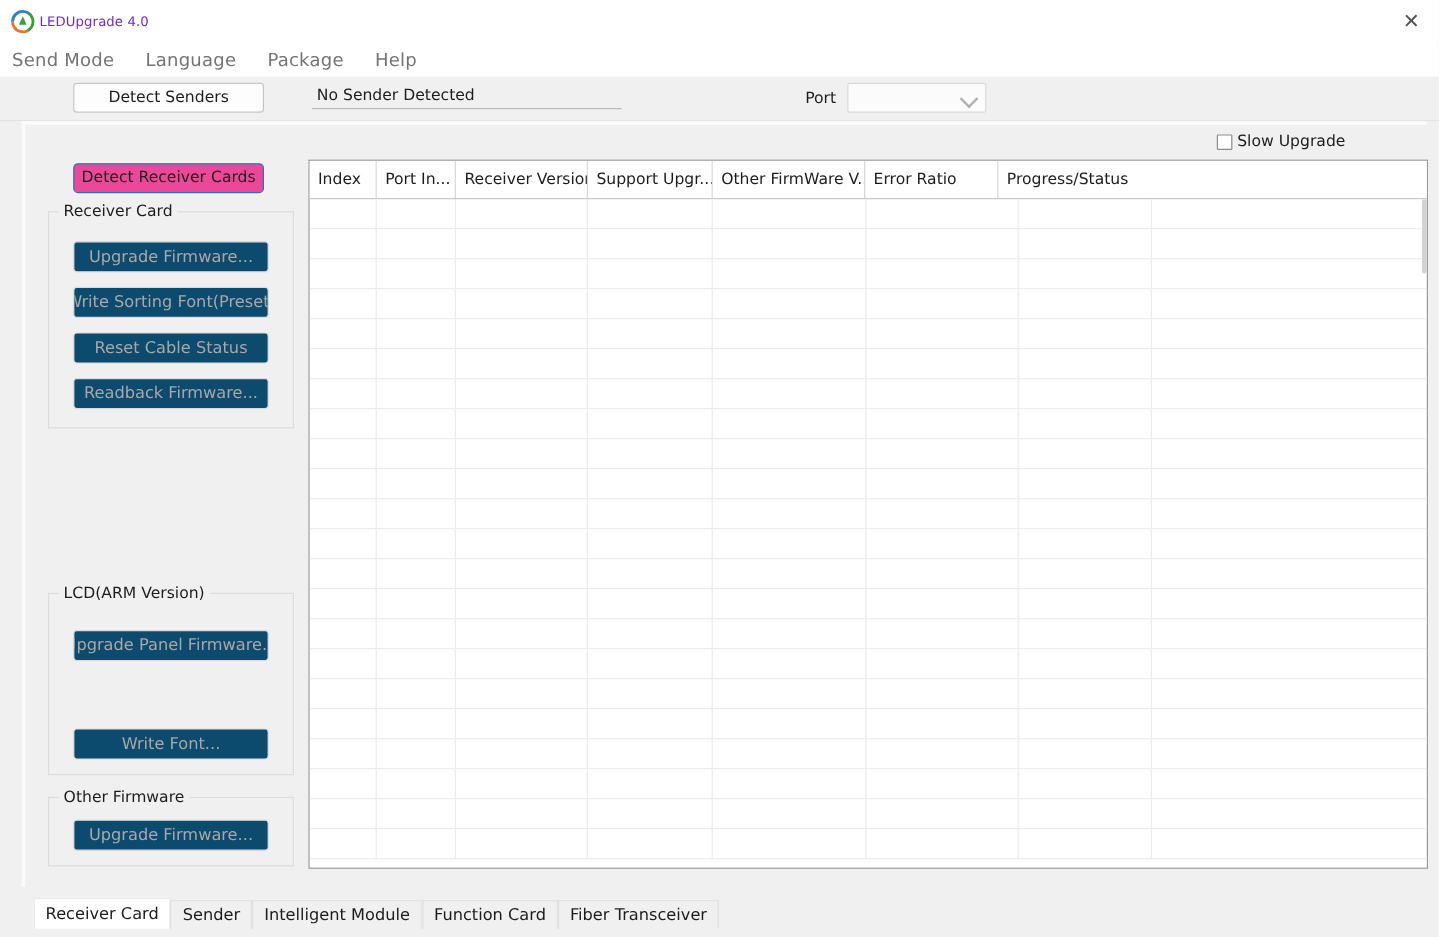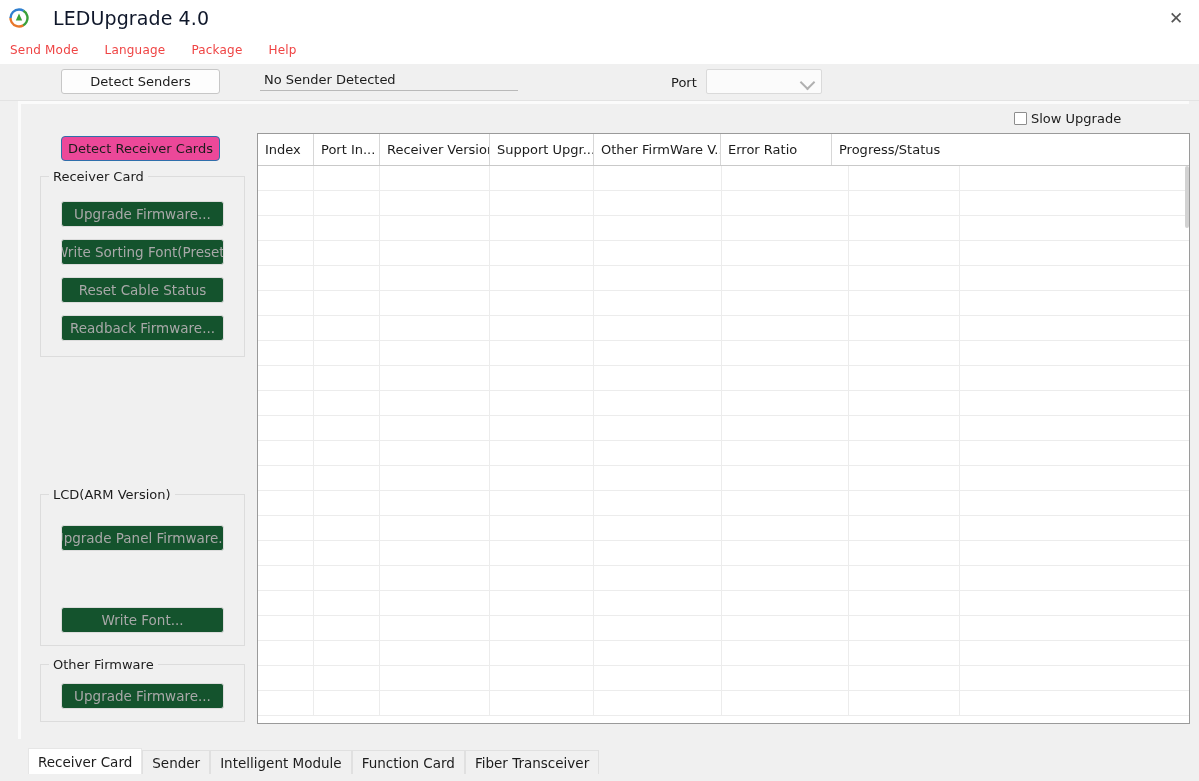--- a/index.html
+++ b/index.html
@@ -26,23 +26,23 @@
     display: flex;
     align-items: center;
   }
   .app-icon {
     margin-left: 9px;
     width: 20px; height: 20px;
     position: relative;
     flex: none;
   }
   .app-title {
-    margin-left: 24px;
-    font-size: 19px;
-    color: #0f172a;
+    margin-left: 4px;
+    font-size: 11px;
+    color: #6d28d9;
     letter-spacing: 0.1px;
     white-space: nowrap;
   }
   .win-close {
     position: absolute;
     right: 0; top: 0;
     width: 46px; height: 36px;
     display: flex; align-items: center; justify-content: center;
     color: #555;
     font-size: 17px;
@@ -54,22 +54,22 @@
     position: absolute;
     left: 0; top: 36px;
     width: 1199px; height: 28px;
     background: #ffffff;
     display: flex;
     align-items: center;
     padding-left: 10px;
     box-sizing: border-box;
   }
   .menu-item {
-    font-size: 12px;
-    color: #ef4444;
+    font-size: 15px;
+    color: #737373;
     margin-right: 26px;
     white-space: nowrap;
     letter-spacing: 0.2px;
   }
 
   
   .sender-bar {
     position: absolute;
     left: 0; top: 64px;
     width: 1199px; height: 36px;
@@ -86,21 +86,21 @@
     box-sizing: border-box;
     display: flex;
     align-items: center;
     justify-content: center;
     text-align: center;
     white-space: nowrap;
     overflow: hidden;
   }
   .btn.disabled {
     color: #a8a8a8;
-    background: #14532d;
+    background: #0c4a6e;
     border-color: #dcdcdc;
   }
   .btn.focus {
     border: 1px solid #2f6fab;
     background: #ec4899;
   }
   #detect-senders {
     position: absolute;
     left: 61px; top: 69px;
     width: 159px; height: 25px;

